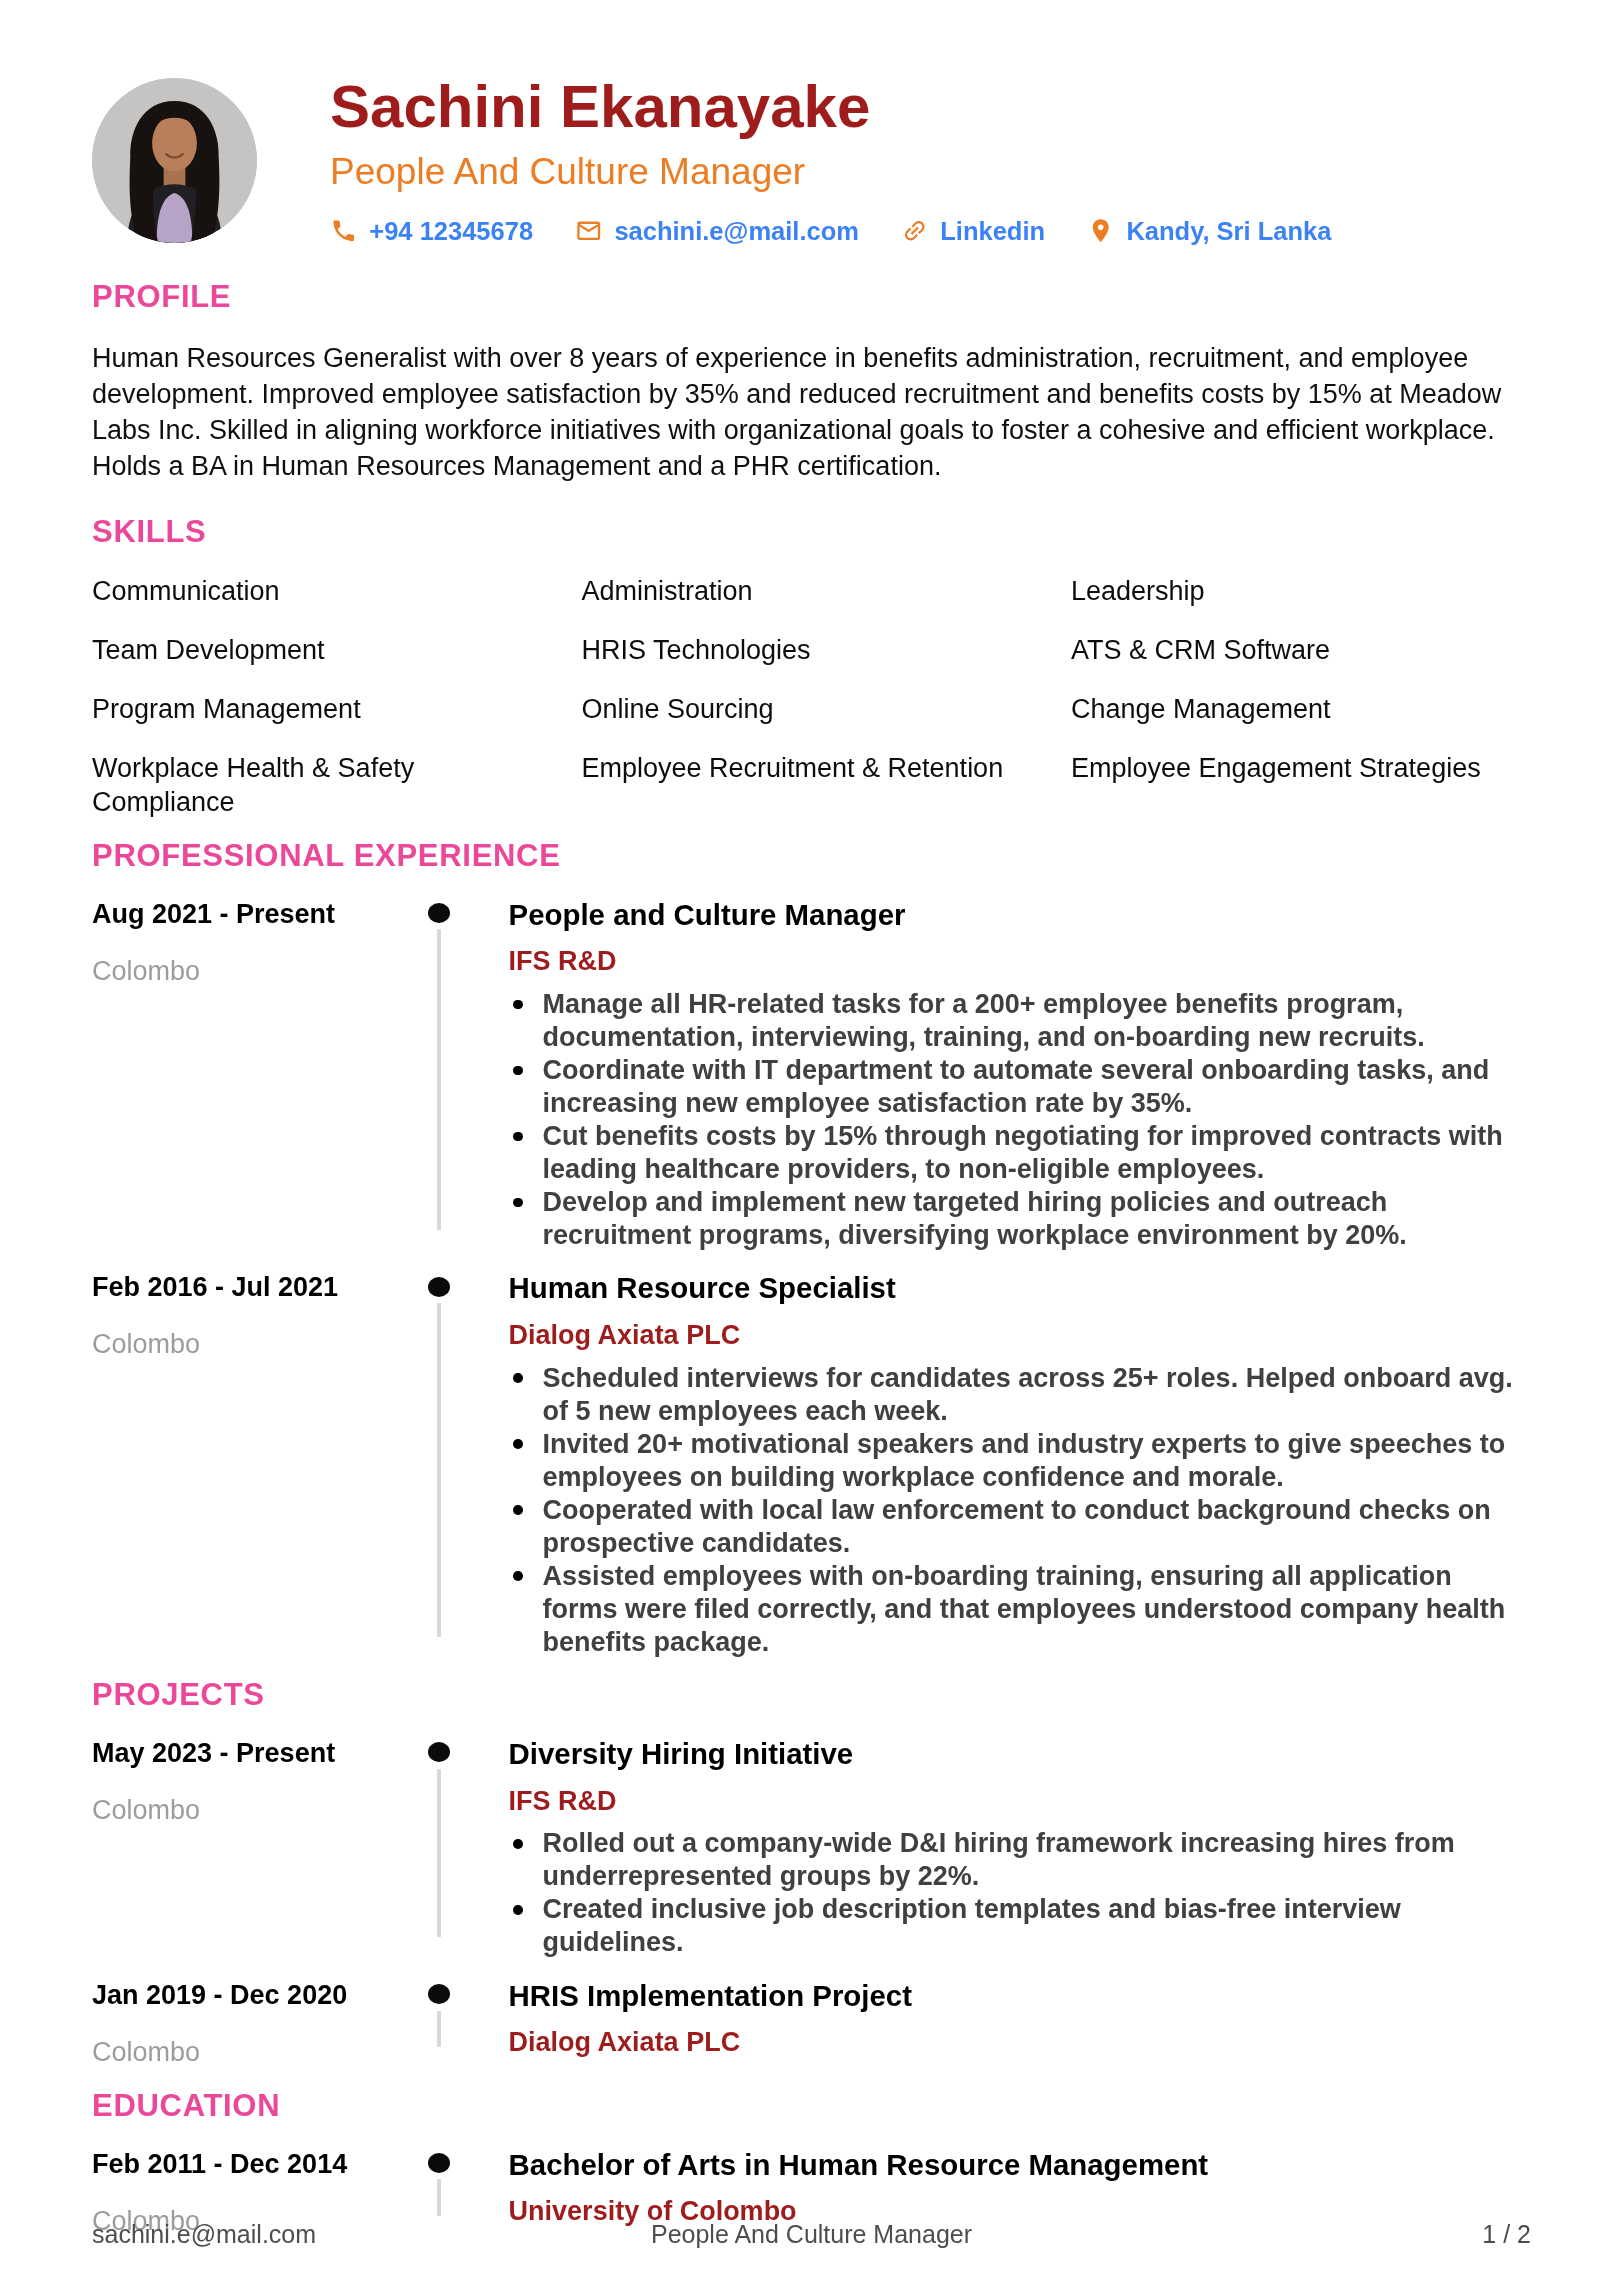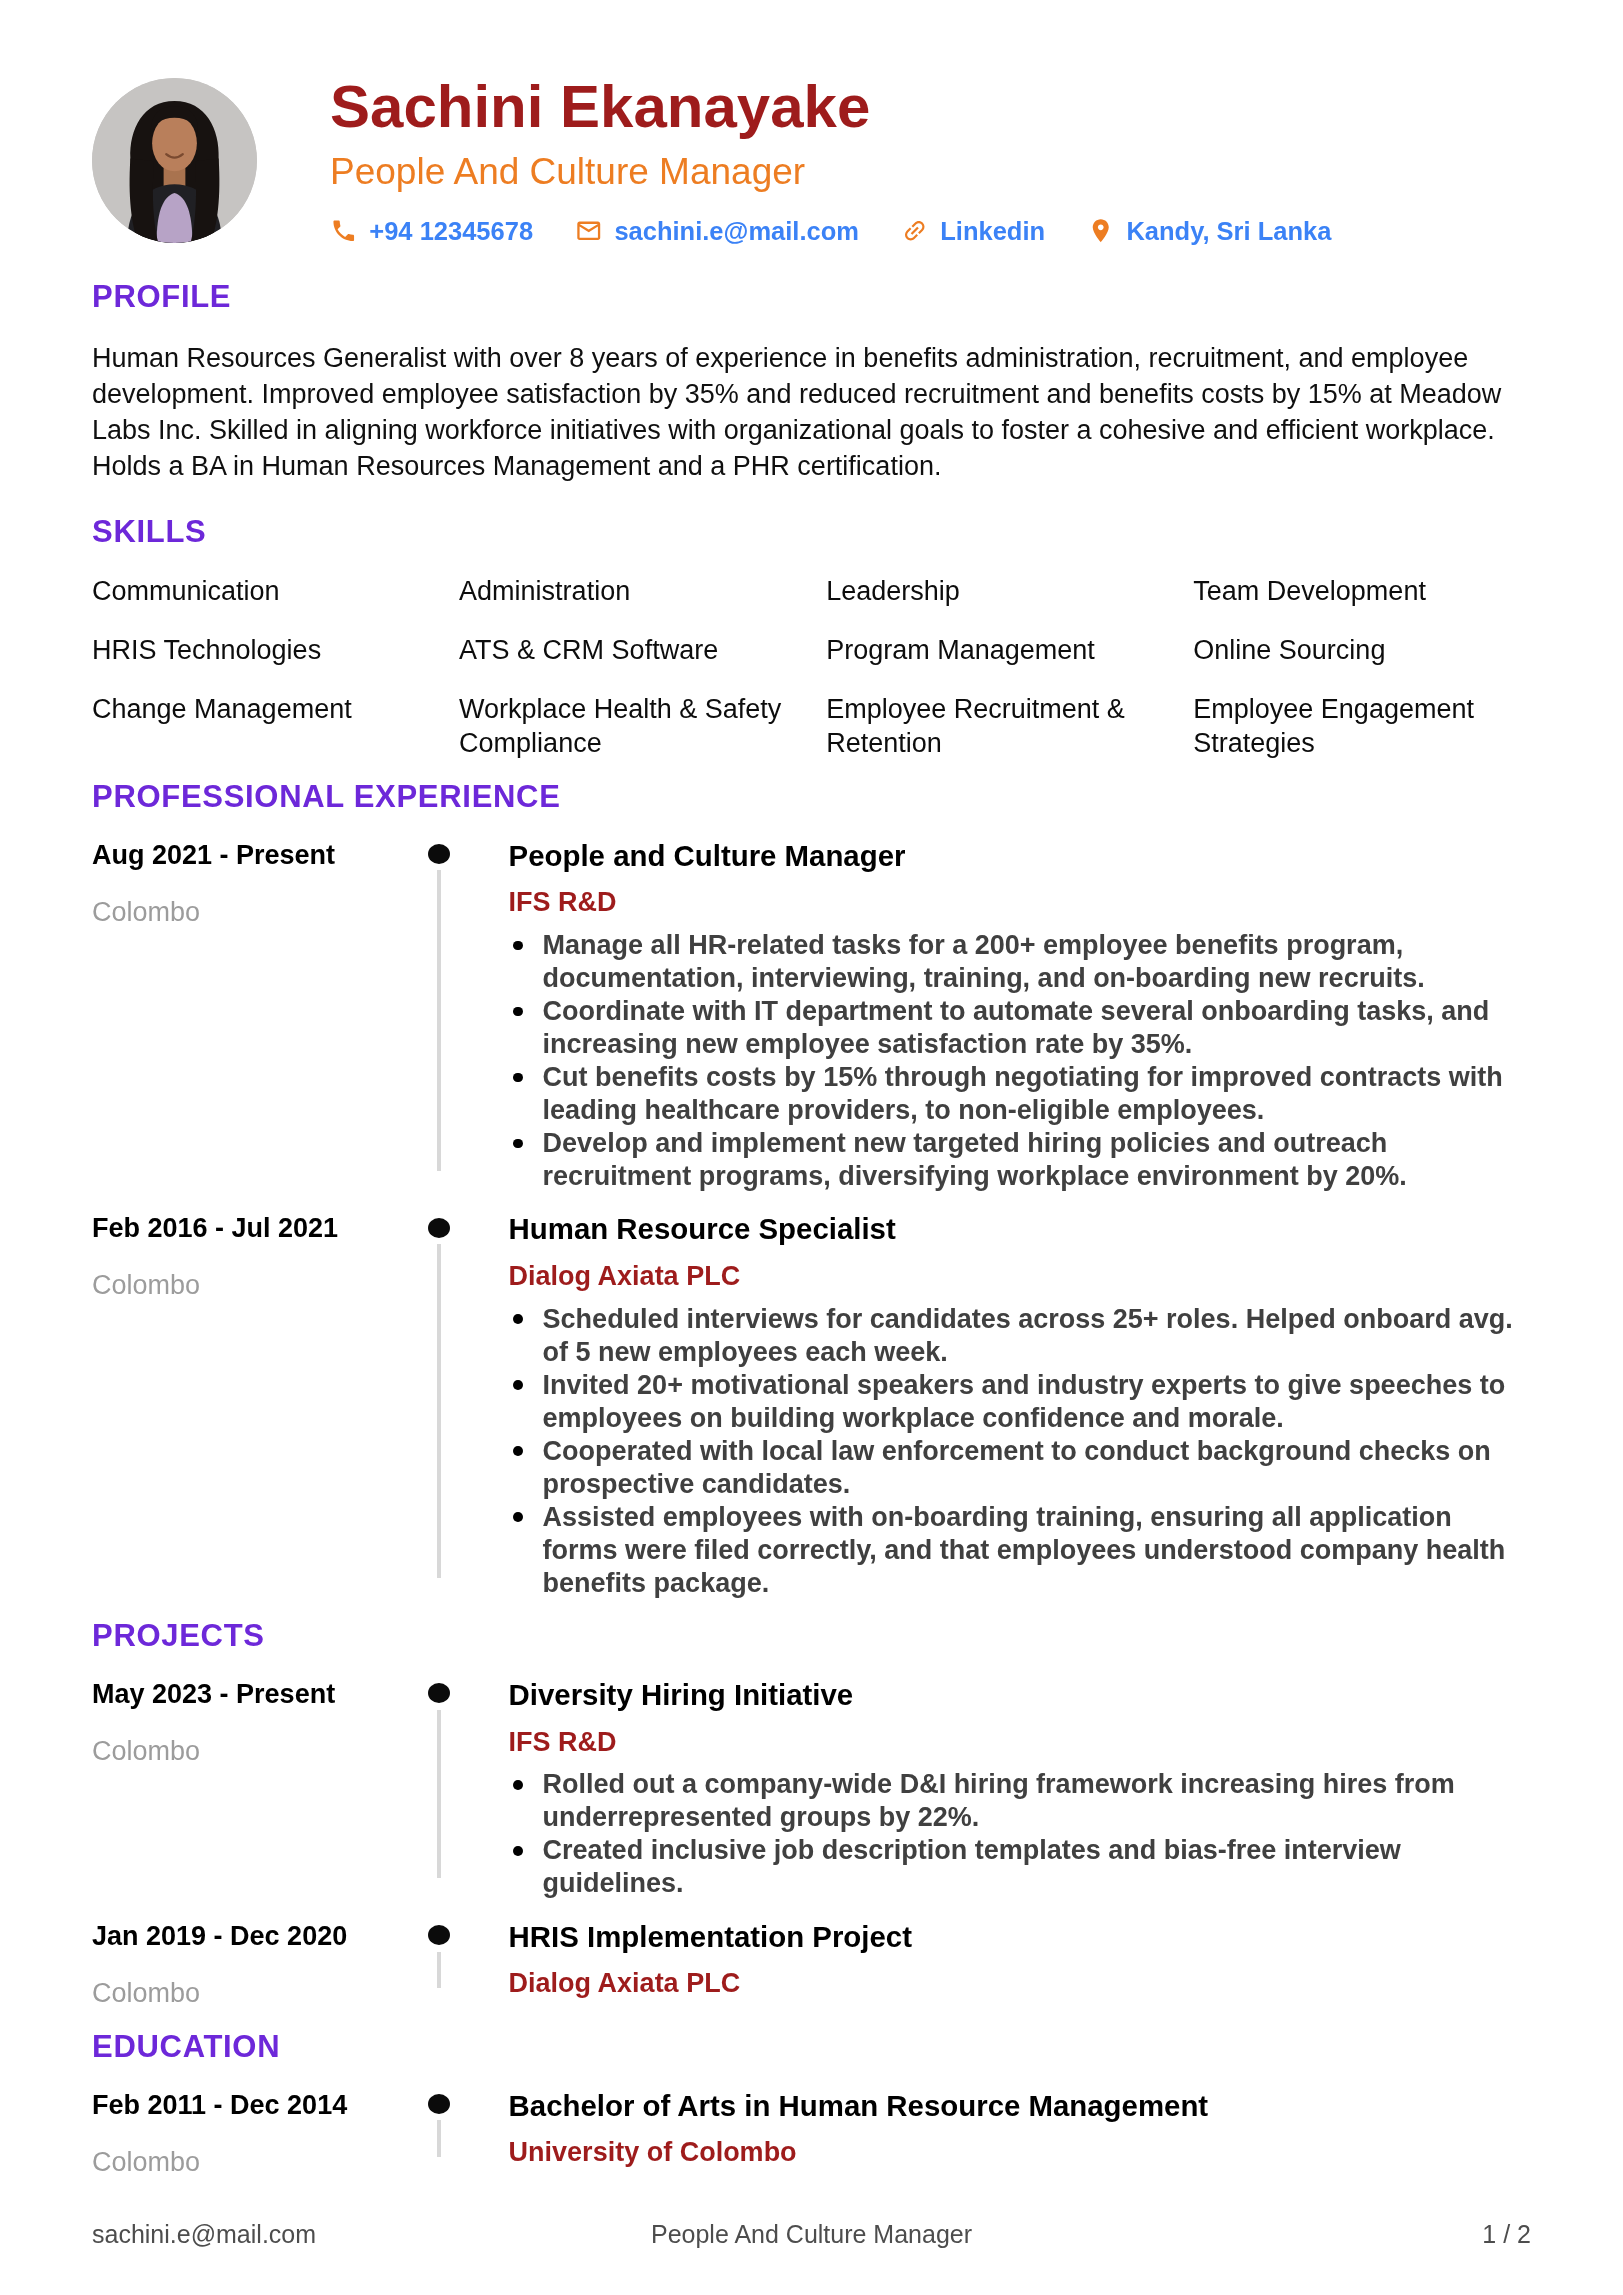--- a/index.html
+++ b/index.html
@@ -23,34 +23,34 @@
   }
   .photo svg { display: block; width: 100%; height: 100%; }
   .name { font-size: 60px; font-weight: bold; color: #9e1c1c; line-height: 1.05; }
   .role { font-size: 37px; font-weight: 400; color: #ed7d22; margin-top: 13px; }
   .contacts { display: flex; align-items: center; gap: 42px; margin-top: 23.6px; }
   .contact { display: flex; align-items: center; gap: 11.8px; font-size: 25.5px; font-weight: bold; color: #3b82f6; }
   .contact svg { width: 27.5px; height: 27.5px; flex: 0 0 auto; }
 
   
   .sec-h {
-    font-size: 31px; font-weight: bold; color: #6d28d9;
+    font-size: 31px; font-weight: bold; color: #ec4899;
     letter-spacing: 0.7px; line-height: 33px;
   }
   .sec-profile .sec-h { margin-top: 34px; }
   .sec-skills  .sec-h { margin-top: 31px; }
   .timeline-section .sec-h { margin-top: 19.6px; margin-bottom: 26px; }
 
   
   .profile-text { margin-top: 27.5px; line-height: 36px; color: #101010; }
 
   
   .skills-grid {
     margin-top: 26px;
-    display: grid; grid-template-columns: repeat(4, 1fr);
+    display: grid; grid-template-columns: repeat(3, 1fr);
     column-gap: 29.4px; row-gap: 25px;
     line-height: 34px; color: #0d0d0d;
   }
 
   
   .entry { display: flex; margin-bottom: 19.6px; }
   .e-left { width: 296px; flex: 0 0 auto; }
   .e-date { font-weight: bold; line-height: 33px; color: #000; }
   .e-loc  { color: #9c9c9c; line-height: 33px; margin-top: 24px; }
   .e-mid  {

